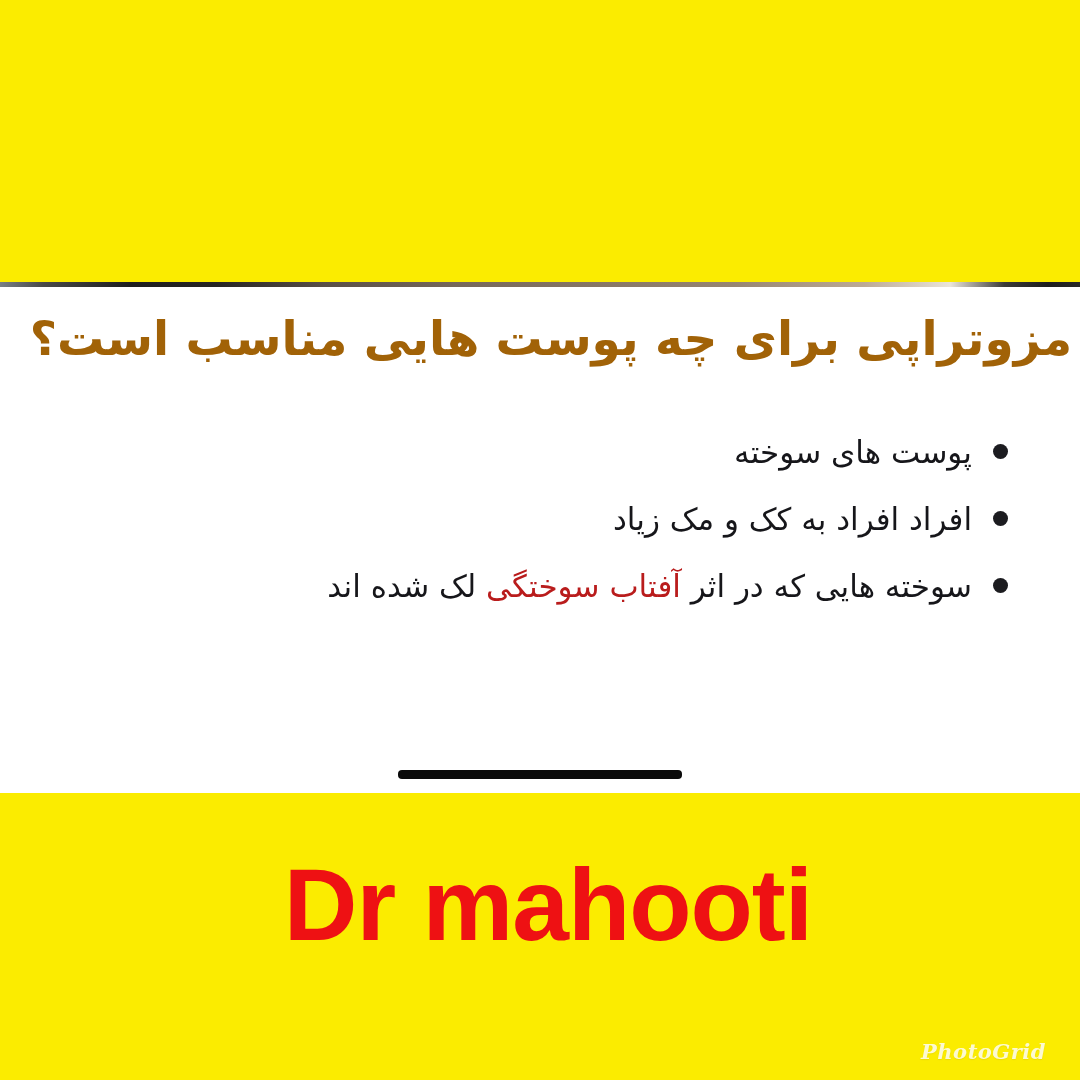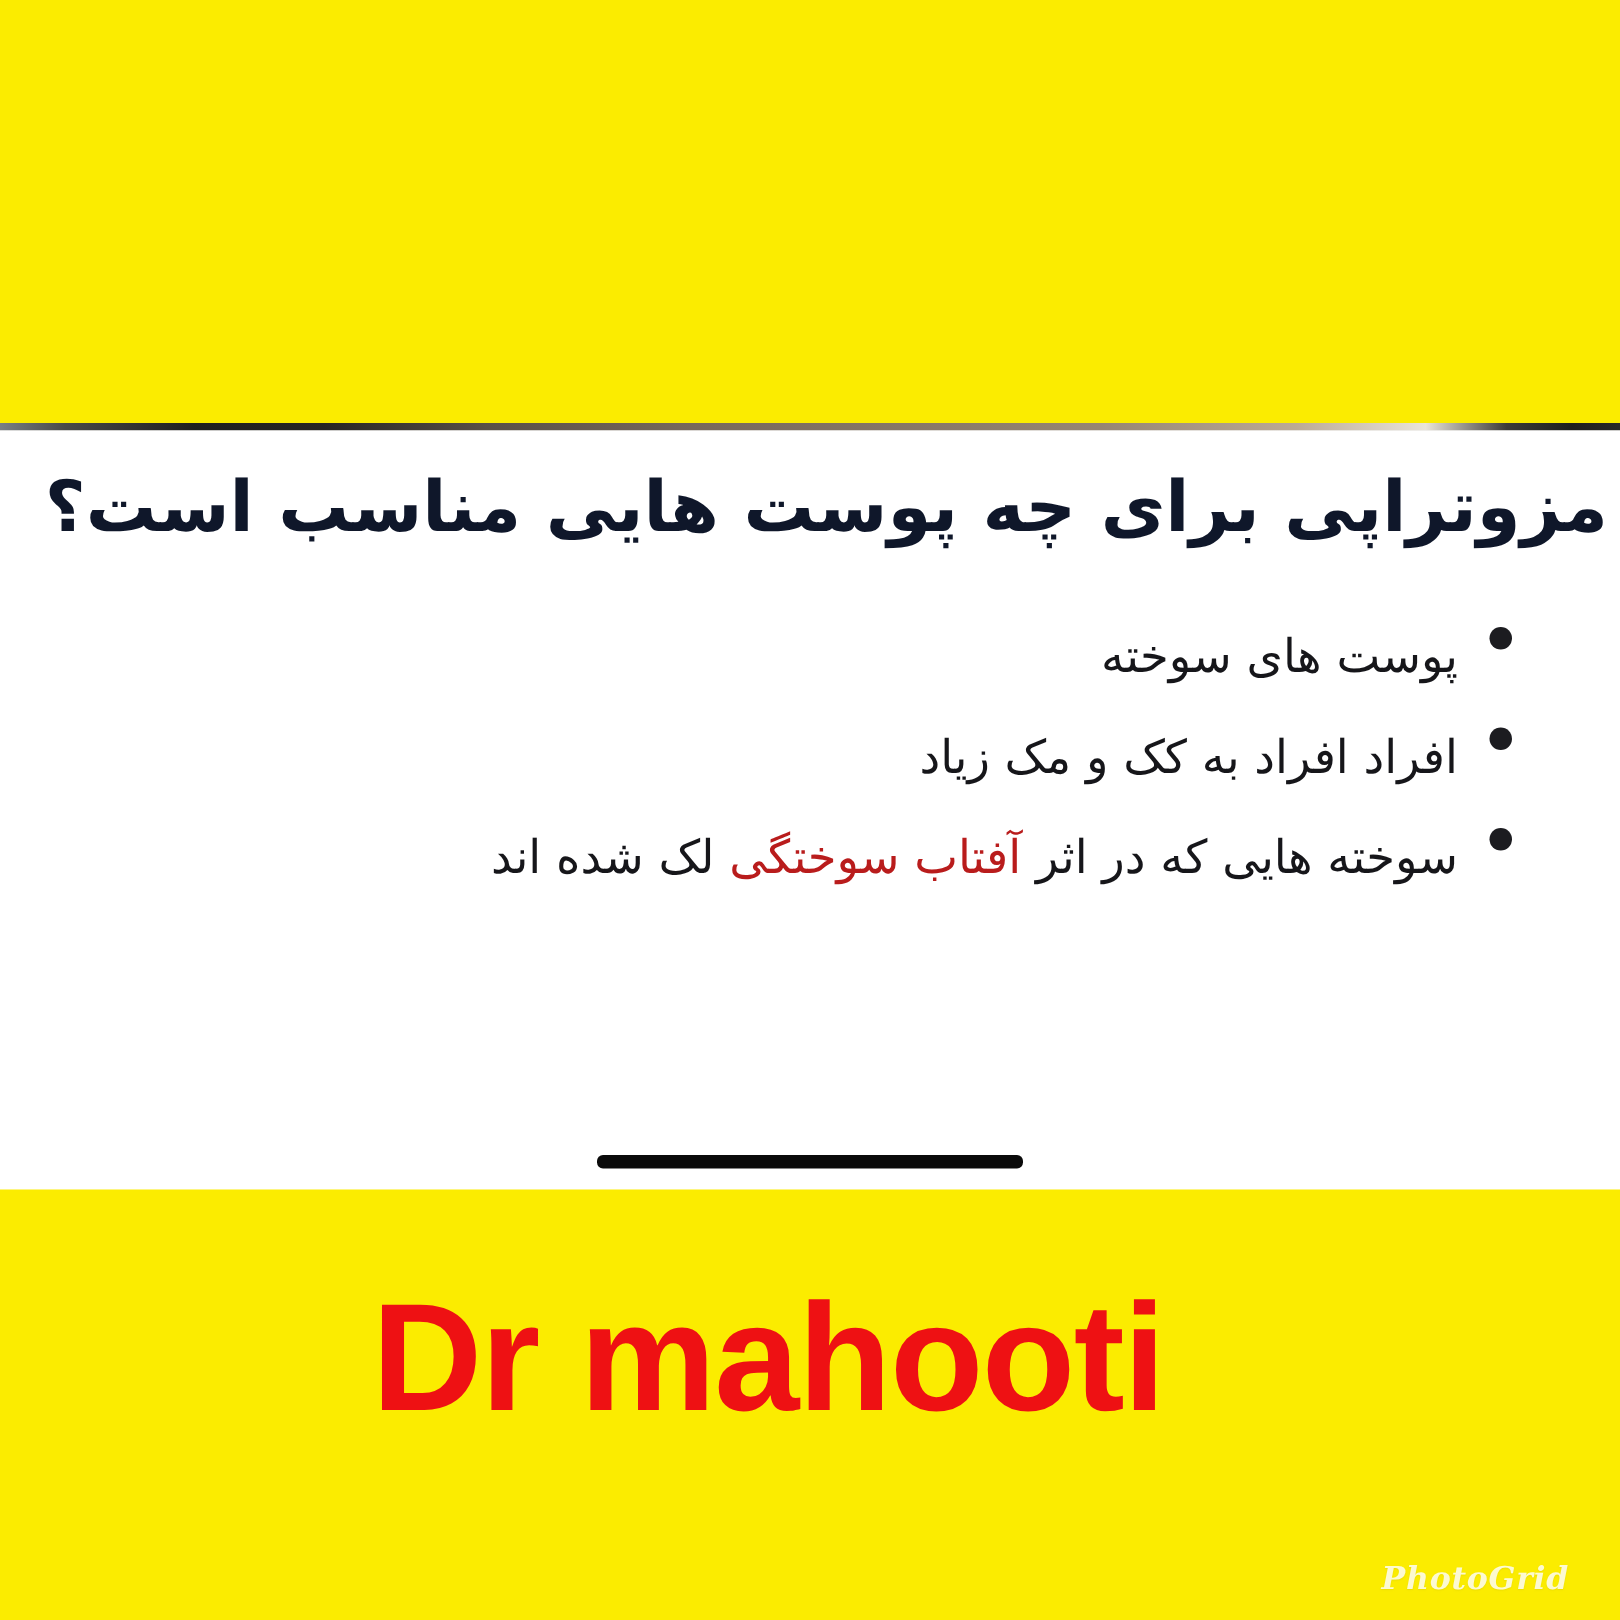--- a/index.html
+++ b/index.html
@@ -76,41 +76,42 @@
     position: absolute;
     right: 8px;
     left: 14px;
     top: 308px;
     direction: rtl;
     unicode-bidi: bidi-override;
     text-align: right;
     font-size: 47px;
     line-height: 62px;
     font-weight: 700;
-    color: #0f172a;
+    color: #a16207;
     letter-spacing: 0px;
     white-space: nowrap;
   }
 
   
   .bullets {
     position: absolute;
     right: 0;
     top: 418px;
     width: 1080px;
     direction: rtl;
     list-style: none;
     margin: 0;
     padding: 0;
   }
   .bullet-row {
     position: relative;
     height: 67px;
     padding-right: 0;
     display: flex;
+    align-items: center;
     justify-content: flex-start;
     direction: rtl;
   }
   .bullet-dot {
     flex: 0 0 auto;
     width: 15px;
     height: 15px;
     border-radius: 50%;
     background: #1c1c20;
     margin-right: 72px;
@@ -154,20 +155,21 @@
     left: 0;
     top: 845px;
     width: 1024px;
     text-align: center;
     font-family: "Liberation Sans", sans-serif;
     font-size: 102px;
     line-height: 120px;
     font-weight: 700;
     color: #ee1113;
     letter-spacing: -1px;
+    padding-left: 36px;
   }
   .watermark {
     position: absolute;
     right: 34px;
     bottom: 16px;
     font-family: "DejaVu Serif", serif;
     font-style: italic;
     font-weight: 700;
     font-size: 21px;
     color: rgba(255,255,255,.82);

